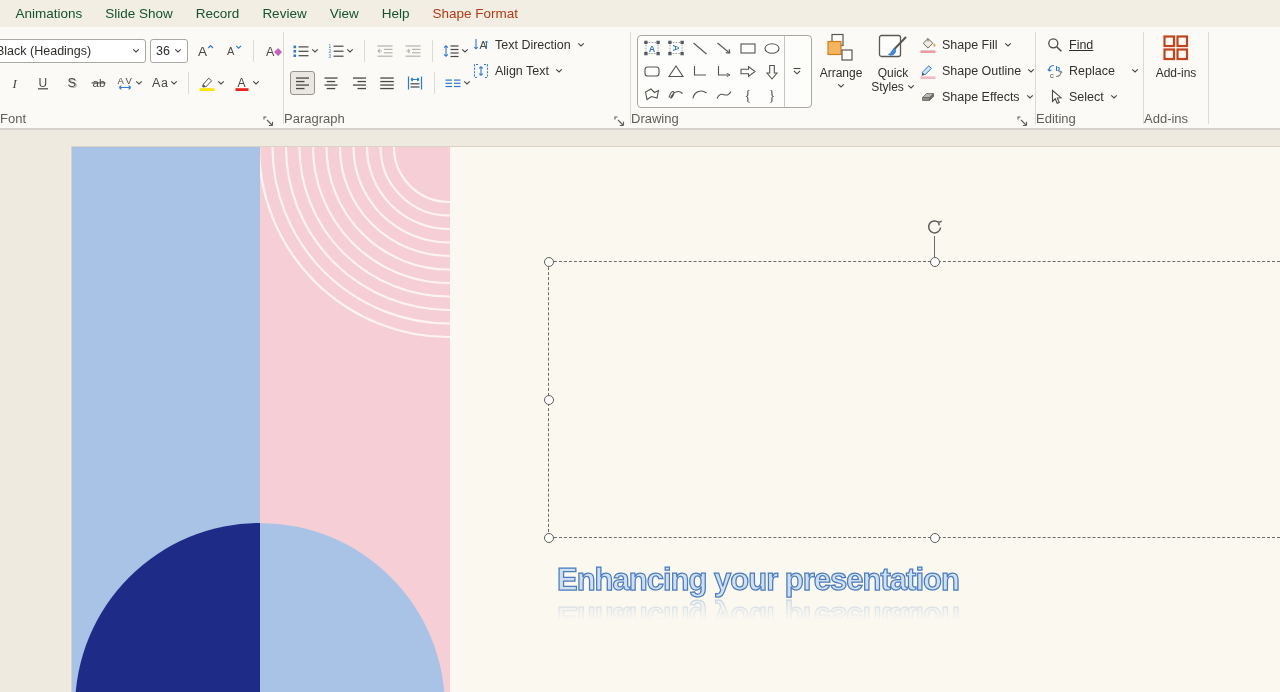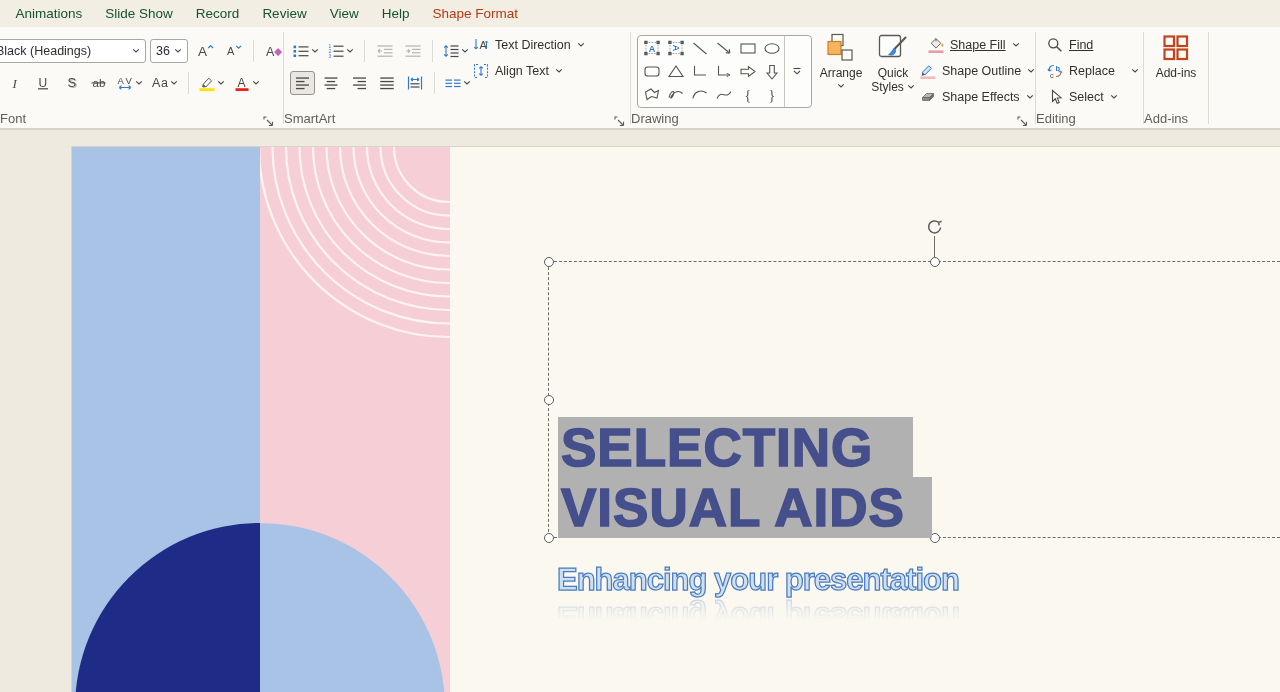--- a/index.html
+++ b/index.html
@@ -436,21 +436,21 @@
               </svg>
             </span>
             <span class="llab">Align Text</span>
             <span class="chev">
               <svg width="8" height="6" viewBox="0 0 8 6">
                 <path d="M1.2 1.3 L4 4 L6.8 1.3" fill="none" stroke="#4a4845" stroke-width="1.1"></path>
               </svg>
             </span>
           </div>
         </div>
-      <div class="glabel">SmartArt</div>
+      <div class="glabel">Paragraph</div>
       <span class="launcher" style="left:330px"><svg width="11" height="11" viewBox="0 0 11 11" fill="none" stroke="#5f5d5a" stroke-width="1.1">
             <path d="M1 3.5 V1 H3.5"></path>
             <path d="M4 4 L9.5 9.5 M9.5 9.5 V5.8 M9.5 9.5 H5.8"></path>
           </svg></span>
     </div>
     <div class="gsep" style="left:630px"></div>
 
     <div class="rgroup" style="left:631px;width:404px">
       <div class="gallery">
         <div class="gcells" id="shape-cells">
@@ -595,21 +595,21 @@
         <span style="display:inline-flex;align-items:center;gap:3px">
           <span>Styles</span>
           <span class="chev">
               <svg width="8" height="6" viewBox="0 0 8 6">
                 <path d="M1.2 1.3 L4 4 L6.8 1.3" fill="none" stroke="#4a4845" stroke-width="1.1"></path>
               </svg>
             </span>
         </span>
       </div>
       <div id="drawing-menu" style="position:absolute;left:286px;top:0;width:118px;height:100%">
-          <div class="lbtn" style="top: 6px; left: 8px; text-decoration: underline;">
+          <div class="lbtn" style="top: 6px; left: 0px;">
             <span class="ric">
               <svg class="i16" viewBox="0 0 16 16">
                 <path d="M8 1.5 L12.8 6.3 L8 11.1 L3.2 6.3 Z" fill="#efece6" stroke="#6b6862" stroke-width="1"></path>
                 <path d="M8 1.5 V4.5" stroke="#6b6862"></path>
                 <path d="M13.2 8.3 C13.2 10 15.5 10.2 15.5 8.5 C15.5 7.5 14.3 6.3 14.3 6.3 C14.3 6.3 13.2 7.4 13.2 8.3 Z" fill="#d8b145"></path>
                 <rect x="0.5" y="13.4" width="15" height="2.6" fill="#e79ca8"></rect>
               </svg>
             </span>
             <span class="llab">Shape Fill</span>
             <span class="chev">
@@ -764,21 +764,17 @@
   <span class="rot" style="left:926px;top:219px"><svg width="17" height="17" viewBox="0 0 17 17" fill="none">
         <path d="M12.6 3.4 A6 6 0 1 0 14.6 8.5" stroke="#5a5a5a" stroke-width="1.5"></path>
         <path d="M12.6 3.4 L15.6 2.2 M12.6 3.4 L13.2 6.4" stroke="#5a5a5a" stroke-width="1.5"></path>
       </svg></span>
   <div class="handle" style="left:544px;top:257px"></div>
   <div class="handle" style="left:930px;top:257px"></div>
   <div class="handle" style="left:544px;top:395px"></div>
   <div class="handle" style="left:544px;top:533px"></div>
   <div class="handle" style="left:930px;top:533px"></div>
 
-  <div class="titlebox" style="left:558px;top:417px">
-    <div class="title-line" style="width:355px">SELECTING</div>
-    <div class="title-line" style="width:374px;height:61px">VISUAL AIDS</div>
-  </div>
 
   <div class="subtitle" style="left:557px;top:560px">Enhancing your presentation</div>
   <div class="subtitle refl" style="left:557px;top:597px">Enhancing your presentation</div>
 
 </div>
 
 </body></html>

